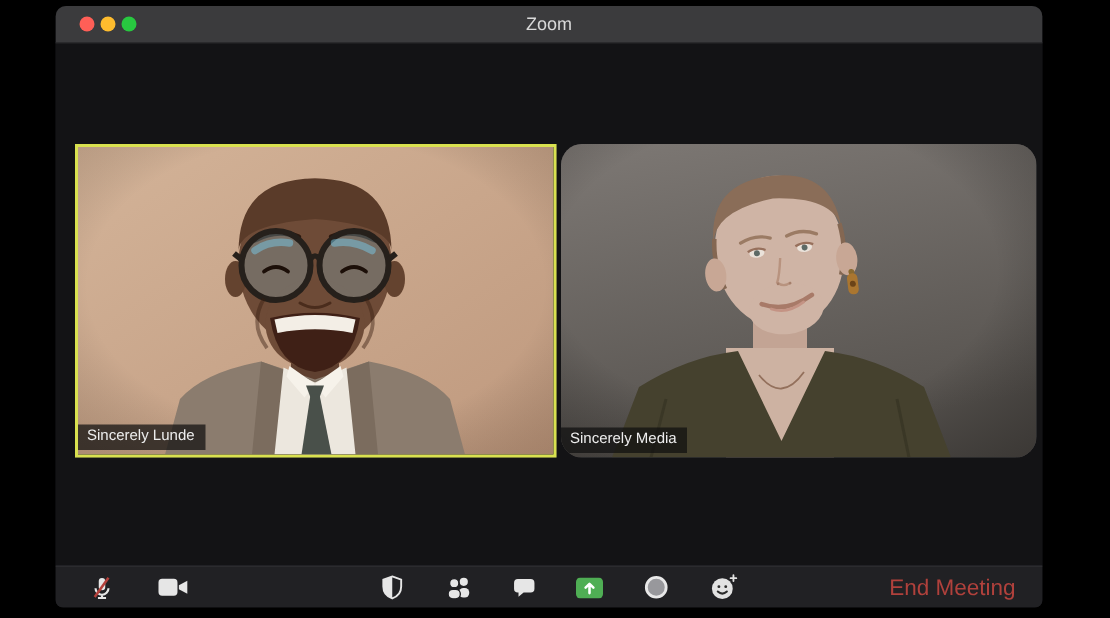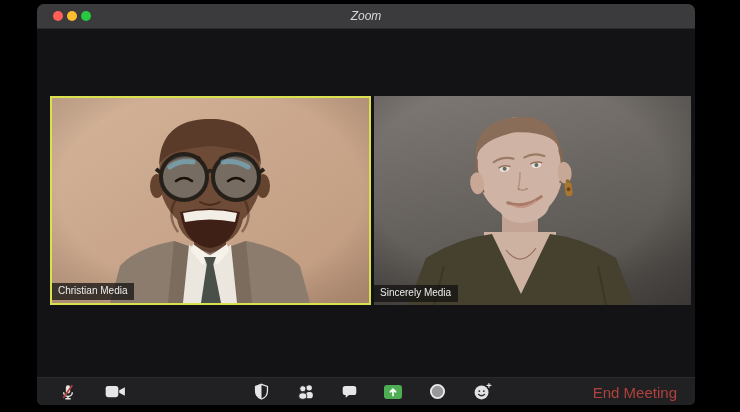--- a/index.html
+++ b/index.html
@@ -4,27 +4,27 @@
 <style>
   html,body{margin:0;padding:0;background:#000;}
   .screen{position:relative;width:740px;height:412px;overflow:hidden;background:#000;
           font-family:"Liberation Sans","DejaVu Sans",sans-serif;}
   .window{position:absolute;left:37px;top:4px;width:658px;height:401px;
           background:#151517;border-radius:7px 7px 5px 5px;overflow:hidden;}
   
   .titlebar{position:relative;height:24px;background:#3b3b3d;border-bottom:1px solid #2a2a2c;}
   .traffic-lights{position:absolute;left:16px;top:50%;transform:translateY(-50%);display:flex;gap:4px;}
   .tl-dot{width:10px;height:10px;border-radius:50%;border:none;padding:0;cursor:pointer;}
-  .window-title{text-align:center;line-height:24px;font-size:12px;color:#d9d9d9;font-style:italic;}
+  .window-title{text-align:center;line-height:24px;font-size:12px;color:#d9d9d9;}
   
   .content{position:absolute;left:0;right:0;top:25px;bottom:27px;background:#131315;}
   .tile{position:absolute;top:67px;height:209px;overflow:hidden;background:#3a3a3c;}
   .tile svg{display:block;width:100%;height:100%;}
   .tile-left{left:13px;width:321px;border:2px solid #d9e14f;box-sizing:border-box;}
-  .tile-right{left:337px;width:317px;}
+  .tile-right{left:337px;width:317px;border-radius:14px;}
   .name-label{position:absolute;left:0;bottom:3px;background:rgba(15,15,15,0.72);
               color:#ededed;font-size:10px;line-height:12px;padding:2px 7px 3px 6px;white-space:nowrap;}
   
   .toolbar{position:absolute;left:0;right:0;bottom:0;height:27px;background:#212124;border-top:1px solid #2b2b2e;}
   .tb-btn{position:absolute;top:50%;transform:translate(-50%,-50%);width:30px;height:26px;
           display:flex;align-items:center;justify-content:center;background:none;border:none;padding:0;cursor:pointer;}
   .tb-btn svg{display:block;}
   .end-meeting{position:absolute;right:14px;top:50%;transform:translateY(-50%);
                background:none;border:none;padding:2px 4px;font-size:15px;color:#b0413c;cursor:pointer;
                font-family:"Liberation Sans","DejaVu Sans",sans-serif;}
@@ -92,21 +92,21 @@
             <path d="M171 64 Q184 62 196 69" stroke="rgba(120,200,230,0.5)" stroke-width="5" fill="none" stroke-linecap="round"></path>
             <path d="M124 83 Q132 77 140 83" stroke="#1c0f08" stroke-width="2.5" fill="none" stroke-linecap="round"></path>
             <path d="M176 83 Q184 77 192 83" stroke="#1c0f08" stroke-width="2.5" fill="none" stroke-linecap="round"></path>
             <path d="M148 104 Q158 110 168 104" stroke="#4a2c1c" stroke-width="2" fill="none" stroke-linecap="round"></path>
             <path d="M124 101 Q114 118 126 134" stroke="rgba(58,30,18,0.45)" stroke-width="2.5" fill="none"></path>
             <path d="M192 101 Q202 118 190 134" stroke="rgba(58,30,18,0.45)" stroke-width="2.5" fill="none"></path>
             <path d="M128 114 Q158 107 188 114 Q183 147 158 150 Q133 147 128 114 Z" fill="#3f2016"></path>
             <path d="M131 115 Q158 109 185 115 L183 124 Q158 119 133 124 Z" fill="#f3eee6"></path>
           </g>
         </svg>
-        <div class="name-label">Christian Media</div>
+        <div class="name-label">Sincerely Lunde</div>
       </div>
 
       <div class="tile tile-right">
         <svg viewBox="0 0 317 209" preserveAspectRatio="none">
           <defs>
             <linearGradient id="wbg" x1="0" y1="0" x2="0.3" y2="1">
               <stop offset="0" stop-color="#7d7874"></stop>
                 <stop offset="1" stop-color="#57534f"></stop>
             </linearGradient>
             <radialGradient id="wvin" cx="0.45" cy="0.4" r="0.85">

